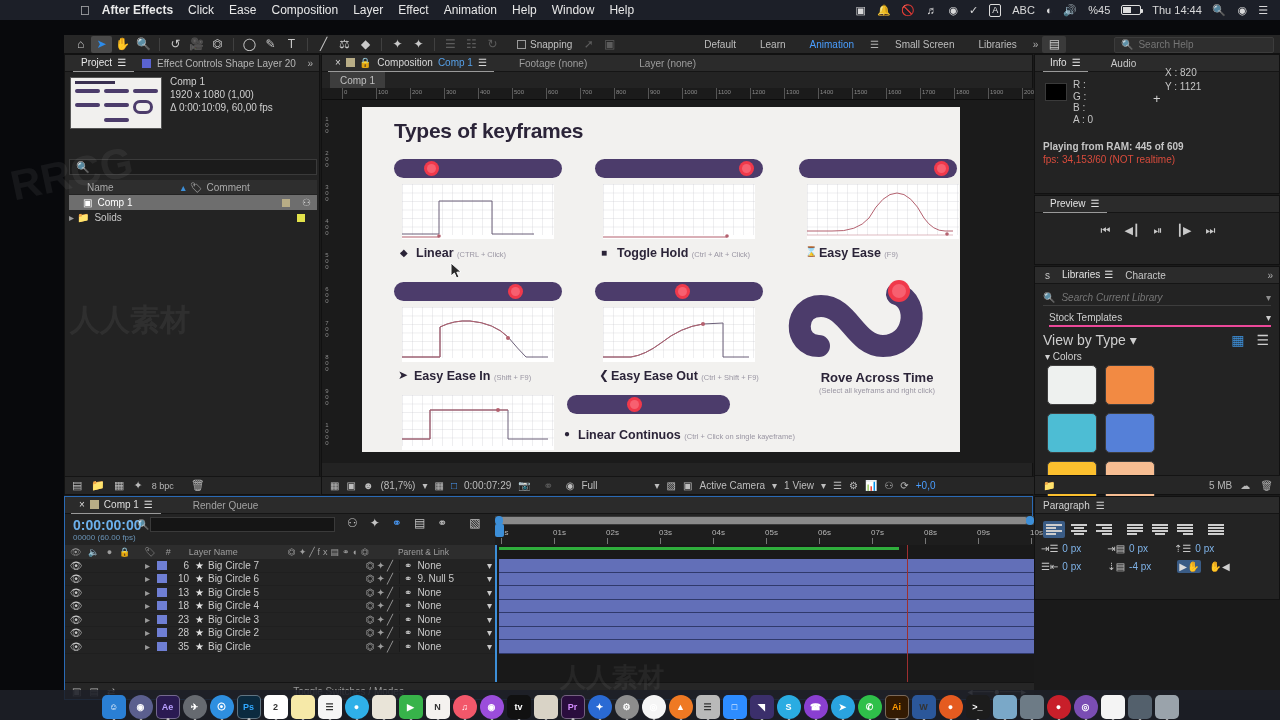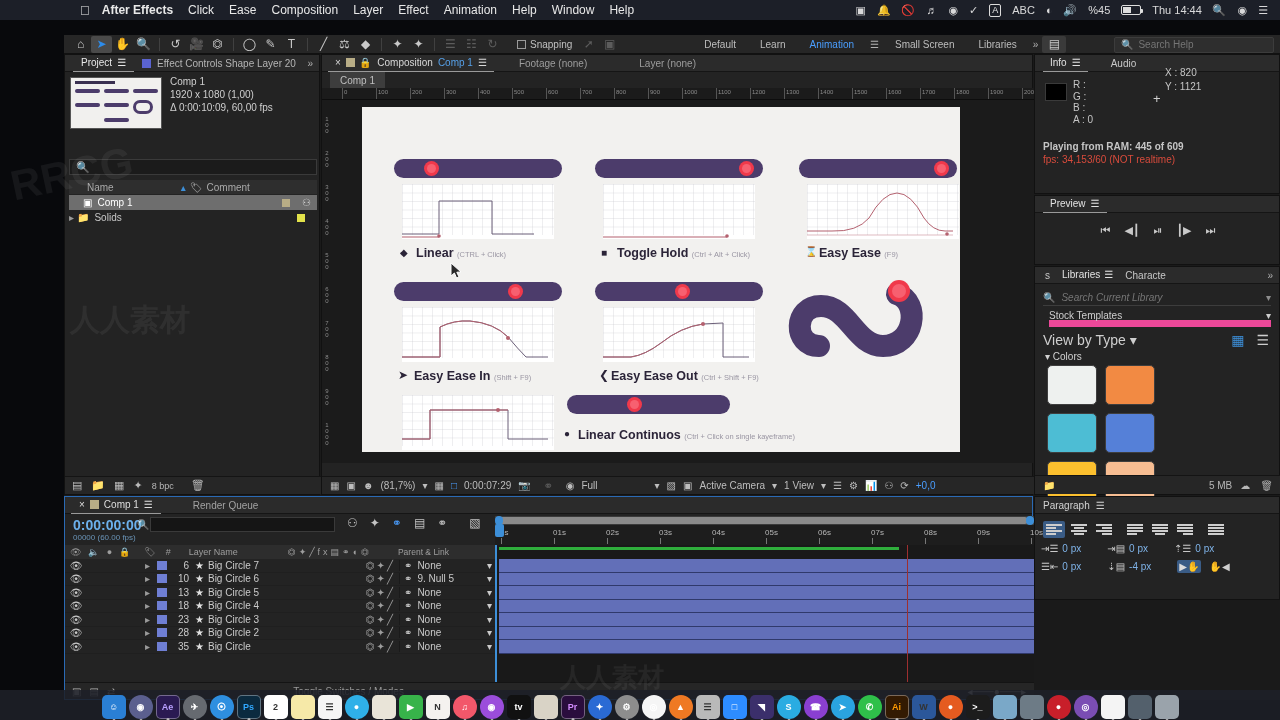--- a/index.html
+++ b/index.html
@@ -128,21 +128,21 @@
   .info-fps { position:absolute; left:8px; top:99px; font-size:10px; color:#d84b3c;}
 
   .prev-panel { position:absolute; left:0; top:141px; width:246px; height:70px; background:#232323; border:1px solid #111;}
   .prev-ctrls { position:absolute; left:0; top:28px; width:246px; display:flex; justify-content:center; gap:14px; color:#c9c9c9; font-size:11px;}
 
   .lib-panel { position:absolute; left:0; top:212px; width:246px; height:229px; background:#232323; border:1px solid #111;}
   .lib-tabs { height:17px; background:#2b2b2b; display:flex;align-items:center; font-size:10px; padding-left:4px; border-bottom:1px solid #151515; overflow:hidden;}
   .lib-tabs .t { padding:0 6px; height:17px; display:flex;align-items:center;gap:4px; white-space:nowrap;}
   .lib-tabs .t.act { color:#e2e2e2; border-bottom:1.5px solid #9a9a9a;}
   .lib-search { position:absolute; left:8px; top:22px; width:228px; height:17px; border-bottom:1px solid #3d3d3d; display:flex;align-items:center;gap:6px; color:#8d8d8d; font-size:10px; font-style:italic;}
-  .lib-sel { position:absolute; left:14px; top:43px; width:222px; height:17px; display:flex;align-items:center;justify-content:center; font-size:10px; color:#cecece; border-bottom:7px solid #ec4899;}
+  .lib-sel { position:absolute; left:14px; top:43px; width:222px; height:17px; display:flex;align-items:center;justify-content:center; font-size:10px; color:#cecece; border-bottom:2px solid #ec4899;}
   .lib-view { position:absolute; left:8px; top:64px; width:228px; height:18px; display:flex;align-items:center; font-size:14px; color:#cecece; gap:4px;}
   .lib-colors { position:absolute; left:10px; top:84px; font-size:10px; color:#d2d2d2;}
   .swgrid { position:absolute; left:12px; top:98px; width:110px; display:grid; grid-template-columns:50px 50px; gap:8px;}
   .swbox { width:50px;height:40px;border-radius:5px; border:1px solid #3e3e3e;}
   .lib-foot { position:absolute; left:0; bottom:0; width:246px; height:19px; background:#262626; border-top:1px solid #141414; display:flex;align-items:center; font-size:10px; color:#b7b7b7; padding:0 8px;}
 
   .para-panel { position:absolute; left:970px; top:461px; width:246px; height:104px; background:#232323; border:1px solid #111;}
   .para-tabs { height:17px; background:#2b2b2b; display:flex;align-items:center; font-size:10px; padding-left:8px; gap:6px; border-bottom:1px solid #151515; color:#d2d2d2;}
   .align-row { position:absolute; left:8px; top:24px; display:flex; gap:3px;}
   .alg { width:22px;height:17px; display:flex;flex-direction:column; justify-content:center; gap:1.5px; padding:0 3px; border-radius:2px;}
@@ -425,20 +425,21 @@
 0
 0</span>
           <span class="rtickv" style="top: 322px; white-space: pre;">1
 0
 0
 0</span>
         </div>
 
     <div class="comp-canvasbg">
       <div class="slide">
+        <div class="slide-title">Types of keyframes</div>
 
         <div class="kcell" style="left:32px;top:52px;width:168px;">
           <div class="pill" style="width:168px">
             <div class="dot" style="left:30px"></div>
           </div>
           <svg class="graphbox" style="left:8px;top:25px" width="152" height="55" viewBox="0 0 152 55">
             <defs>
                   <pattern id="g1" width="10" height="8.5" patternUnits="userSpaceOnUse">
               <path d="M10 0 L0 0 0 8.5" fill="none" stroke="#c9c9cf" stroke-width=".6"></path>
                   </pattern>
@@ -521,20 +522,24 @@
             <span class="khint">(Ctrl + Shift + F9)</span>
           </div>
         </div>
 
         <div class="kcell" style="left:425px;top:165px;width:185px;">
           <svg width="180" height="100" viewBox="0 0 180 100">
             <path d="M32 74 C6 74 6 34 34 34 C62 34 68 74 96 74 C128 74 134 30 110 22" fill="none" stroke="#4c3c6b" stroke-width="22" stroke-linecap="round"></path>
             <circle cx="112" cy="19" r="11" fill="#f0394b"></circle>
             <circle cx="112" cy="19" r="7" fill="#f76070"></circle>
           </svg>
+          <div class="rove-cap" style="left:0;top:98px;width:180px">
+            <b>Rove Across Time</b>
+            <i>(Select all kyeframs and right click)</i>
+          </div>
         </div>
 
         <div class="kcell" style="left:32px;top:288px;width:168px;">
           <svg class="graphbox" style="left:8px;top:0px" width="152" height="55" viewBox="0 0 152 55">
             <rect width="152" height="51" fill="url(#g1)"></rect>
             <path d="M0 44 L28 44 L28 15 L106 15 L106 44 L146 44" fill="none" stroke="#6b5f78" stroke-width="1"></path>
             <path d="M0 44 L28 44 L28 15 L106 15" fill="none" stroke="#b4616f" stroke-width="1"></path>
             <circle cx="96" cy="15" r="2" fill="#b4616f"></circle>
           </svg>
         </div>

